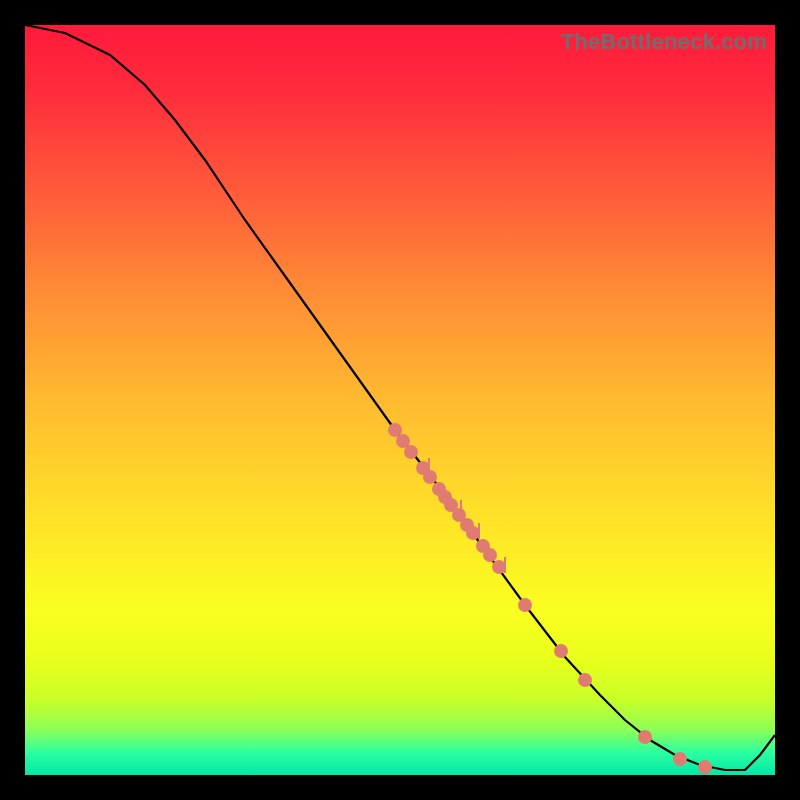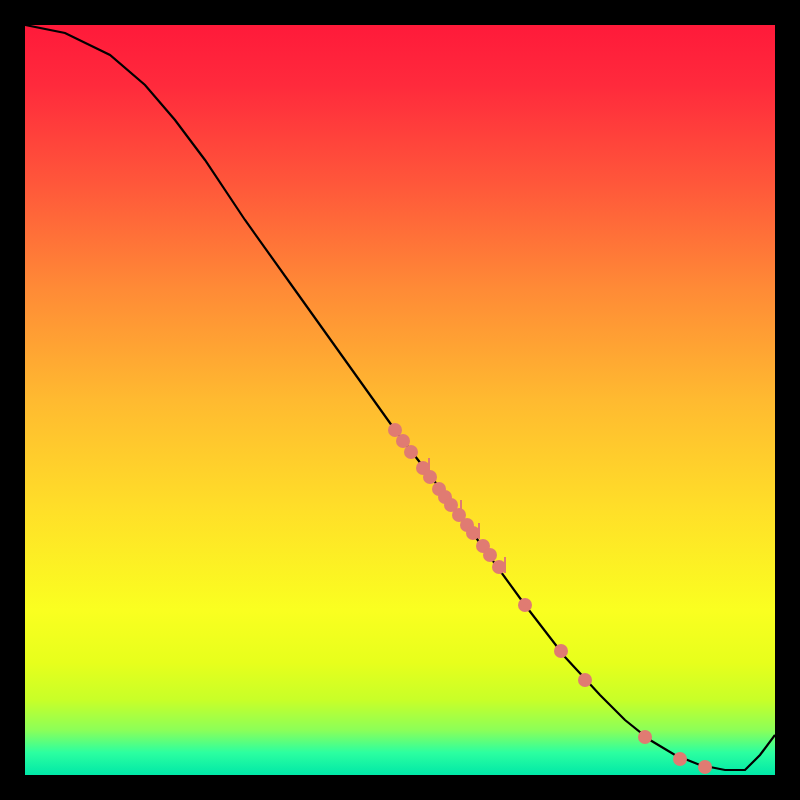--- a/index.html
+++ b/index.html
@@ -58,20 +58,21 @@
   .tick {
     stroke: #e07b72;
     stroke-width: 2;
   }
 </style>
 </head>
 <body>
 
 <div class="frame">
   <div class="plot-area">
+    <div class="watermark">TheBottleneck.com</div>
     <svg class="curve" viewBox="0 0 750 750" preserveAspectRatio="none">
       <path id="curve-path" class="curve-path" d="M0 0 L40 8 L85 30 L120 60 L150 95 L180 135 L220 195 L270 265 L320 335 L370 405 L420 470 L460 525 L500 580 L540 632 L575 670 L600 695 L625 715 L650 730 L675 740 L700 745 L720 745 L735 730 L750 710"></path>
       <g id="ticks-group">
           <line x1="404" y1="433" x2="404" y2="449" class="tick"></line>
           <line x1="436" y1="475" x2="436" y2="491" class="tick"></line>
           <line x1="454" y1="498" x2="454" y2="514" class="tick"></line>
           <line x1="480" y1="532" x2="480" y2="548" class="tick"></line>
         </g>
       <g id="dots-group">
           <circle cx="370" cy="405" r="7" class="dot"></circle>

